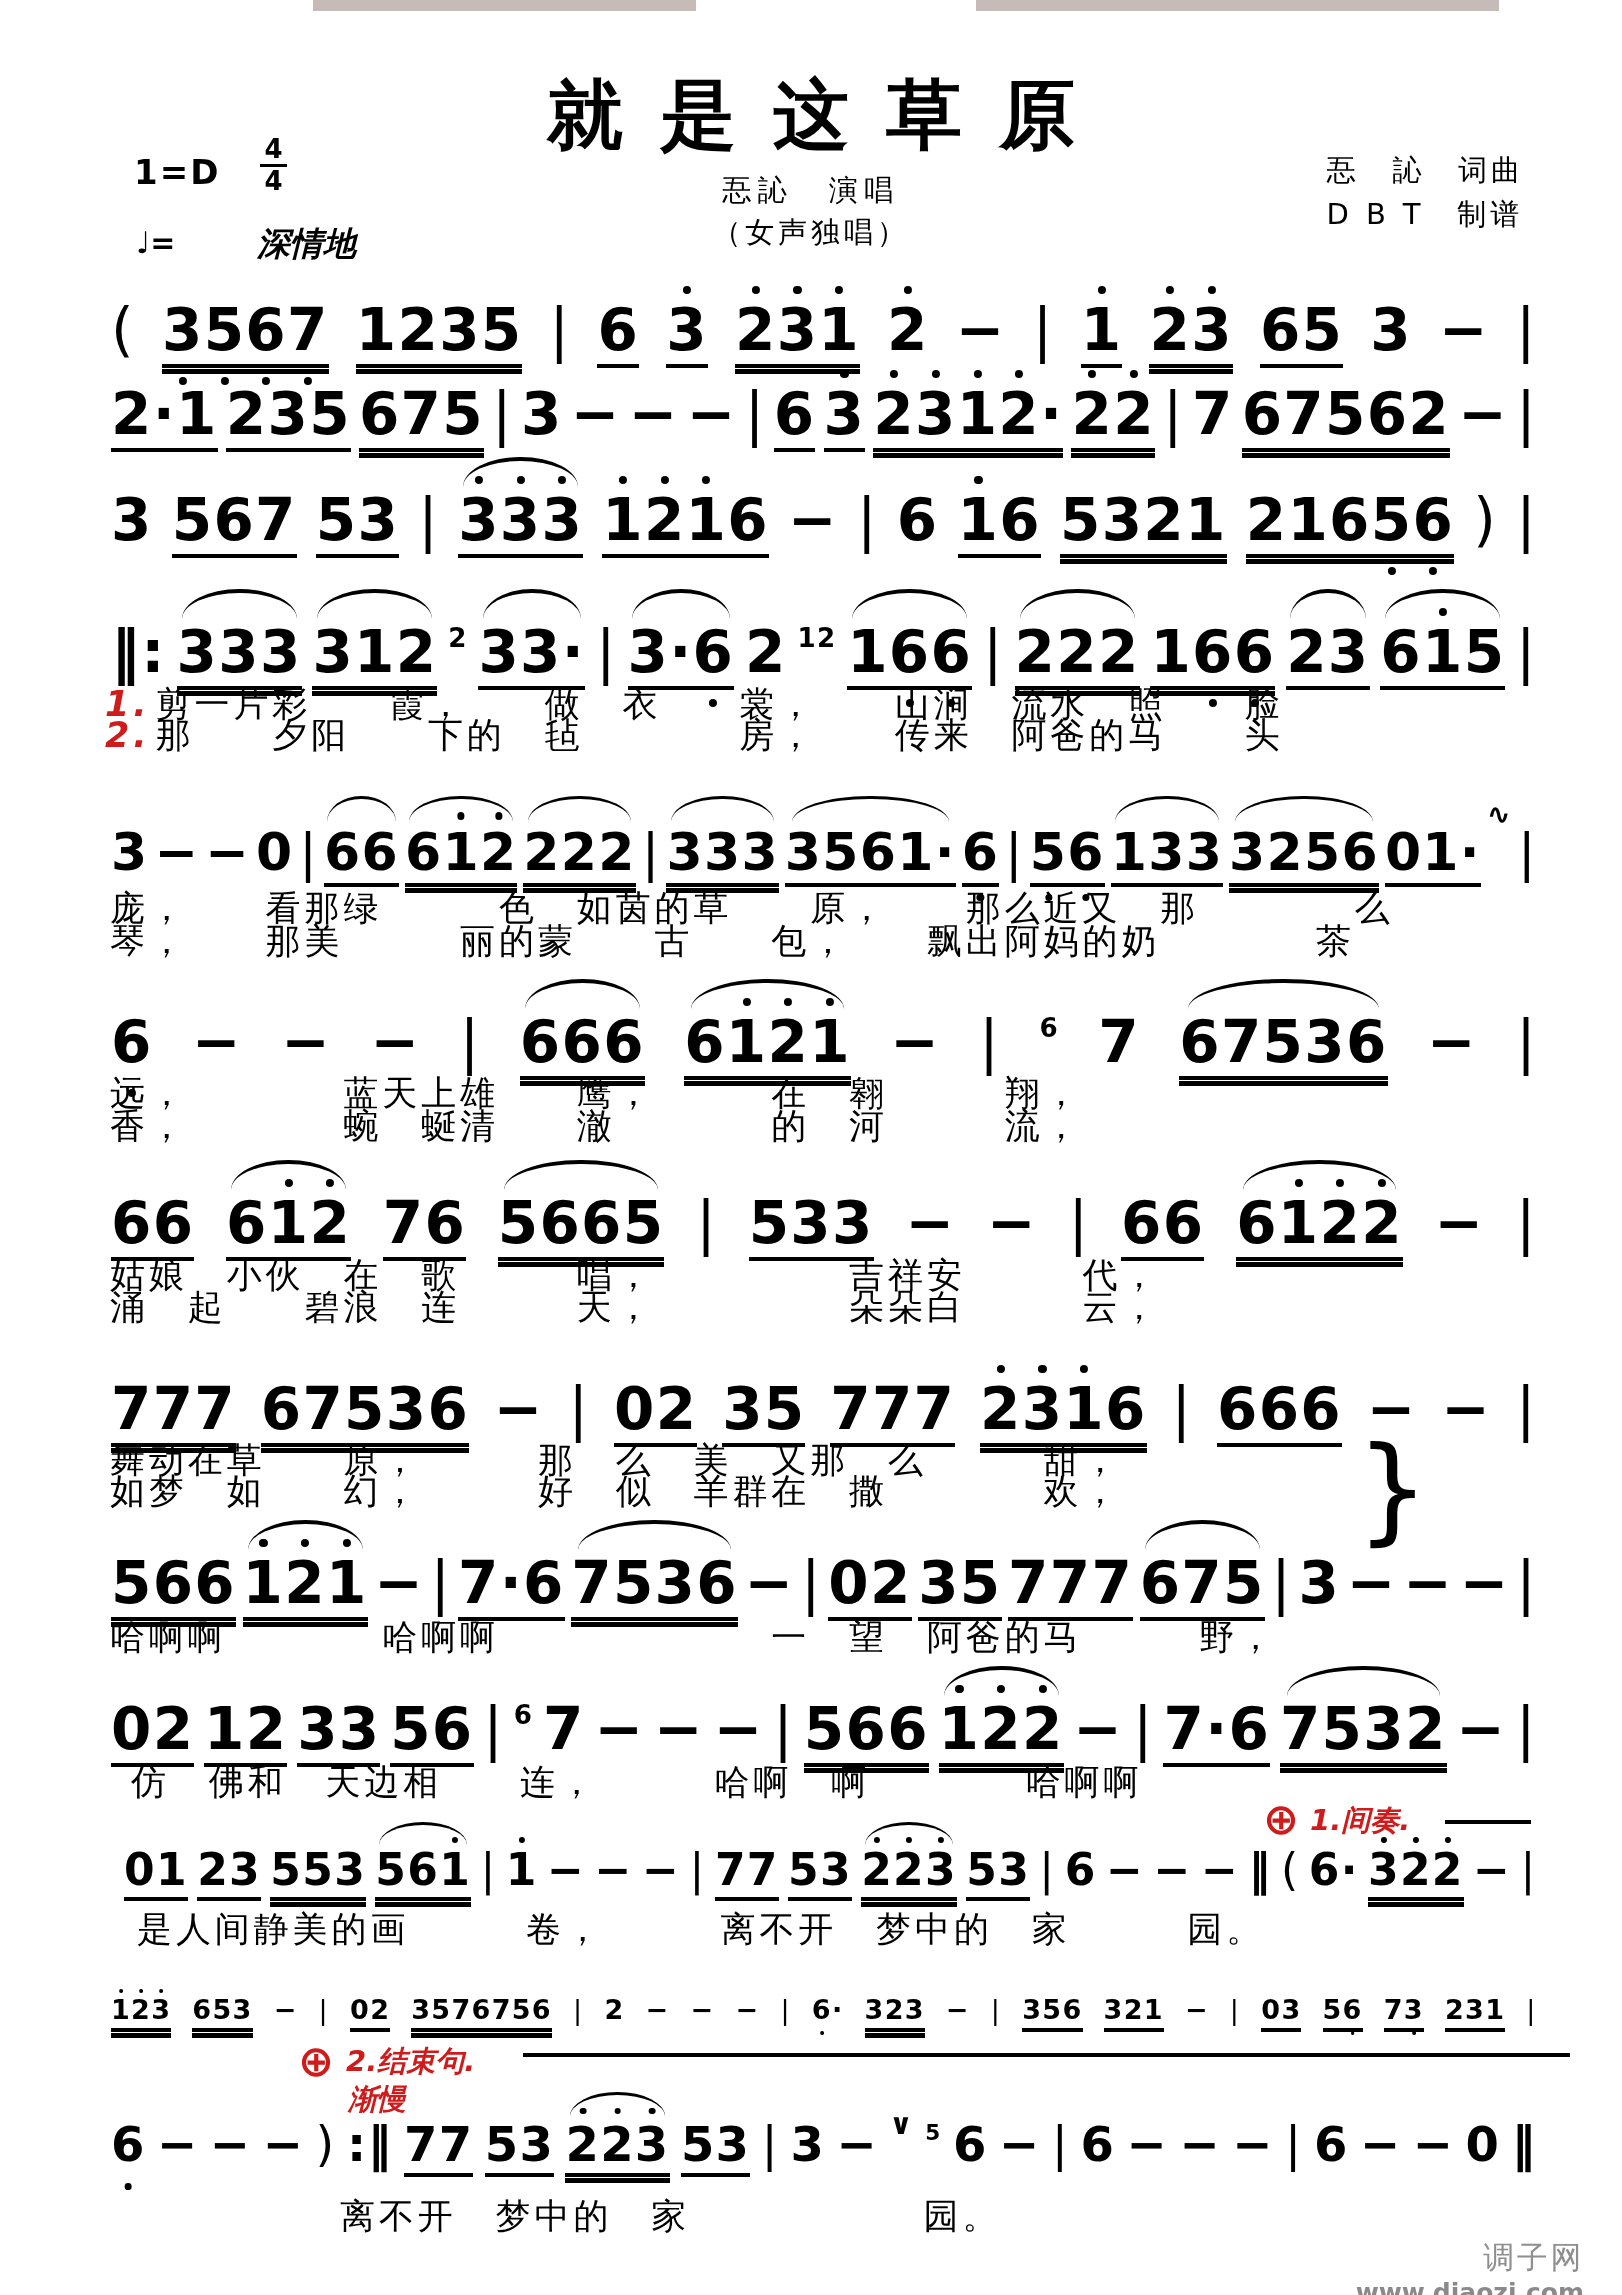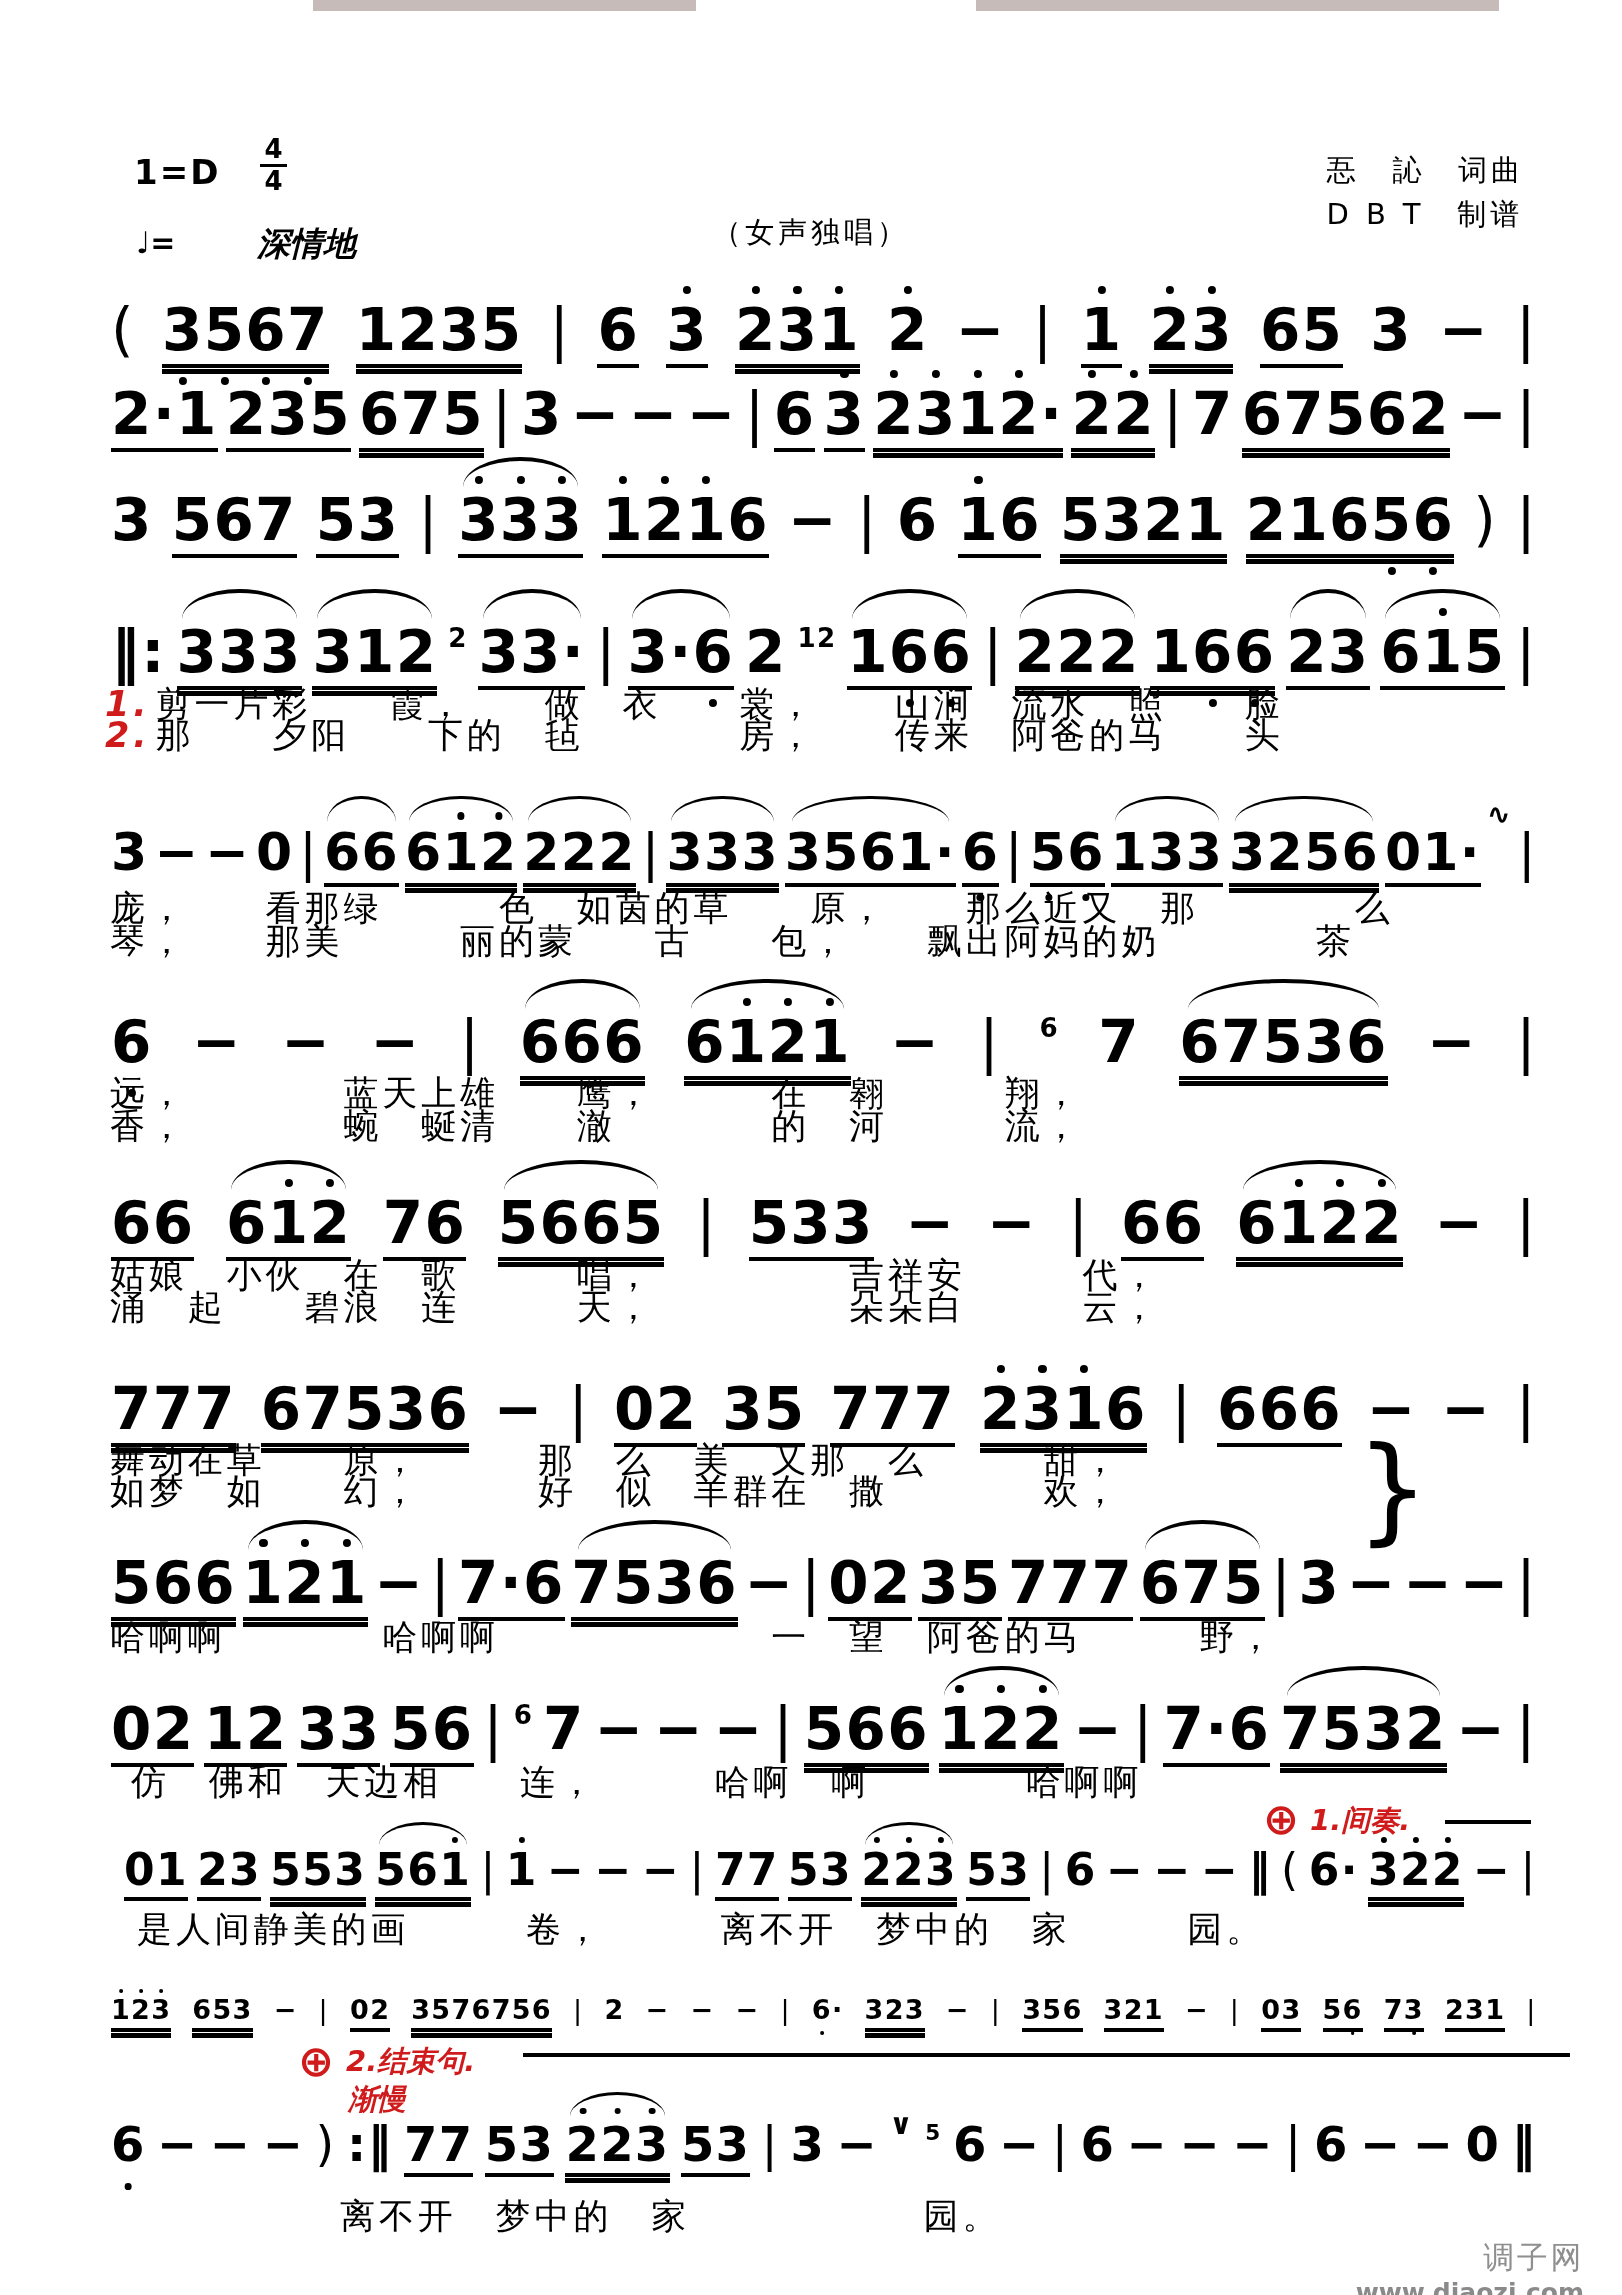--- a/index.html
+++ b/index.html
@@ -52,27 +52,29 @@
   .topbar{background:rgba(128,104,99,0.45);}
   
   .watermark{position:absolute;right:38px;top:2238px;text-align:right;line-height:1.25;}
   .wm1{font-size:31px;font-weight:normal;color:#8f8f8f;letter-spacing:2.6px;}
   .wm2{font-size:25px;font-weight:bold;color:#8a8a8a;}
 </style>
 </head>
 <body>
 
 <div id="score">
+  <div class="title">就是这草原</div>
   <div class="keysig">1=D</div>
   <div class="frac">
     <span class="fnum">4</span>
     <span class="fden">4</span>
   </div>
   <div class="tempoPrefix">♩=</div>
   <div class="expression">深情地</div>
+  <div class="performer">忢訫　演唱</div>
   <div class="subtitle">（女声独唱）</div>
   <div class="credits">
     <div>忢　訫　词曲</div>
     <div>D B T　制谱</div>
   </div>
 
   <div id="systems">
       <div class="notes" style="top: 259px;">
         <span class="tok p"><span class="ch">(</span></span>
         <span class="tok u2"><span class="ch lo">3</span><span class="ch lo">5</span><span class="ch lo">6</span><span class="ch lo">7</span></span>

